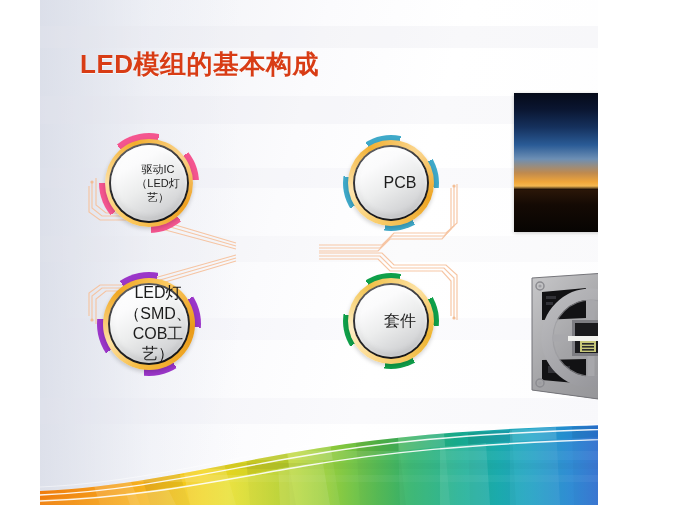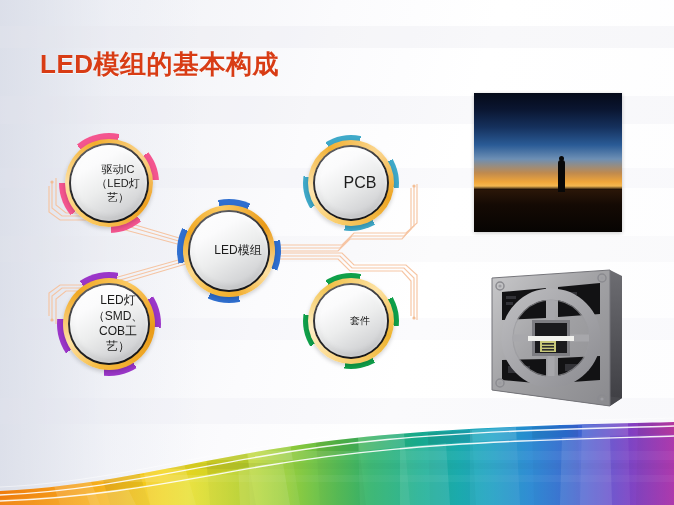--- a/index.html
+++ b/index.html
@@ -7,24 +7,25 @@
     margin: 0;
     padding: 0;
     background: #ffffff;
   }
   body {
     font-family: "Liberation Sans", "DejaVu Sans", sans-serif;
   }
 
   .slide {
     position: relative;
-    width: 674px;
+    width: 558px;
     height: 505px;
     overflow: hidden;
     background: #86efac;
+    margin-left: 40px;
   }
 
   
   .bg-base {
     position: absolute;
     inset: 0;
     background:
       linear-gradient(105deg, #eceef3 0%, #f2f3f7 18%, #fbfbfd 42%, #ffffff 62%, #fdfdfe 100%);
   }
   .bg-band {
@@ -205,33 +206,20 @@
       <path d="M279,253 L342,253 L354,265 L406,265 L417,275 L417,320"></path>
     </g>
     <g fill="#f3b98c" opacity=".9">
       <circle cx="52" cy="182" r="1.6"></circle>
       <circle cx="52" cy="320" r="1.6"></circle>
       <circle cx="414" cy="186" r="1.6"></circle>
       <circle cx="414" cy="318" r="1.6"></circle>
     </g>
   </svg>
 
-  <div class="node shadow" style="left:177px; top:199px; width:104px; height:104px;">
-    <div class="ring-outer" style="background: conic-gradient(from 8deg,
-            #2f6fd0 0deg 16deg, rgba(255,255,255,0) 16deg 70deg,
-            #2f6fd0 70deg 104deg, rgba(255,255,255,0) 104deg 160deg,
-            #2f6fd0 160deg 196deg, rgba(255,255,255,0) 196deg 248deg,
-            #2f6fd0 248deg 288deg, rgba(255,255,255,0) 288deg 340deg,
-            #2f6fd0 340deg 360deg);"></div>
-    <div class="ring-gold" style="left:6px; top:6px; right:6px; bottom:6px;"></div>
-    <div class="rim" style="left:11px; top:11px; right:11px; bottom:11px;"></div>
-    <div class="face" style="left:13px; top:13px; right:13px; bottom:13px; font-size:12px;">
-      <span class="lbl">LED模组</span>
-    </div>
-  </div>
 
   <div class="node shadow" style="left:59px; top:133px; width:100px; height:100px;">
     <div class="ring-outer" style="background: conic-gradient(from 350deg,
             #f4558f 0deg 22deg, rgba(255,255,255,0) 22deg 62deg,
             #f4558f 62deg 96deg, rgba(255,255,255,0) 96deg 150deg,
             #f4558f 150deg 188deg, rgba(255,255,255,0) 188deg 240deg,
             #f4558f 240deg 280deg, rgba(255,255,255,0) 280deg 330deg,
             #f4558f 330deg 360deg);"></div>
     <div class="ring-gold" style="left:6px; top:6px; right:6px; bottom:6px;
                 background: conic-gradient(from 210deg,#fbc960 0deg,#fde0a2 60deg,#f2ad2c 130deg,#fad48c 200deg,#eda021 270deg,#fbc960 360deg);"></div>
@@ -248,21 +236,21 @@
   <div class="node shadow" style="left:57px; top:272px; width:104px; height:104px;">
     <div class="ring-outer" style="background: conic-gradient(from 352deg,
             #9b36c9 0deg 18deg, rgba(255,255,255,0) 18deg 66deg,
             #9b36c9 66deg 102deg, rgba(255,255,255,0) 102deg 156deg,
             #9b36c9 156deg 194deg, rgba(255,255,255,0) 194deg 244deg,
             #9b36c9 244deg 284deg, rgba(255,255,255,0) 284deg 334deg,
             #9b36c9 334deg 360deg);"></div>
     <div class="ring-gold" style="left:6px; top:6px; right:6px; bottom:6px;
                 background: conic-gradient(from 190deg,#f6b93b 0deg,#fde0a2 55deg,#f0a824 125deg,#fbc960 195deg,#e99a18 265deg,#f6b93b 360deg);"></div>
     <div class="rim" style="left:11px; top:11px; right:11px; bottom:11px;"></div>
-    <div class="face" style="left:13px; top:13px; right:13px; bottom:13px; font-size:12px;">
+    <div class="face" style="left:13px; top:13px; right:13px; bottom:13px; font-size:16px;">
       <span class="lbl">
         <span>LED灯</span><br>
         <span>（SMD、</span><br>
         <span>COB工艺）</span>
       </span>
     </div>
   </div>
 
   <div class="node shadow" style="left:303px; top:135px; width:96px; height:96px;">
     <div class="ring-outer" style="background: conic-gradient(from 352deg,
@@ -282,21 +270,21 @@
   <div class="node shadow" style="left:303px; top:273px; width:96px; height:96px;">
     <div class="ring-outer" style="background: conic-gradient(from 352deg,
             #0fa04a 0deg 20deg, rgba(255,255,255,0) 20deg 68deg,
             #0fa04a 68deg 104deg, rgba(255,255,255,0) 104deg 158deg,
             #0fa04a 158deg 196deg, rgba(255,255,255,0) 196deg 246deg,
             #0fa04a 246deg 286deg, rgba(255,255,255,0) 286deg 336deg,
             #0fa04a 336deg 360deg);"></div>
     <div class="ring-gold" style="left:5px; top:5px; right:5px; bottom:5px;
                 background: conic-gradient(from 200deg,#fbd685 0deg,#feeec4 60deg,#f2c14a 130deg,#fde2a4 200deg,#eeb431 270deg,#fbd685 360deg);"></div>
     <div class="rim" style="left:10px; top:10px; right:10px; bottom:10px;"></div>
-    <div class="face" style="left:12px; top:12px; right:12px; bottom:12px; font-size:10px;">
+    <div class="face" style="left:12px; top:12px; right:12px; bottom:12px; font-size:16px;">
       <span class="lbl">套件</span>
     </div>
   </div>
 
   <div class="photo-sunset">
     <div class="sky"></div>
     <div class="ridge"></div>
     <div class="ground"></div>
     <div class="figure"></div>
   </div>

